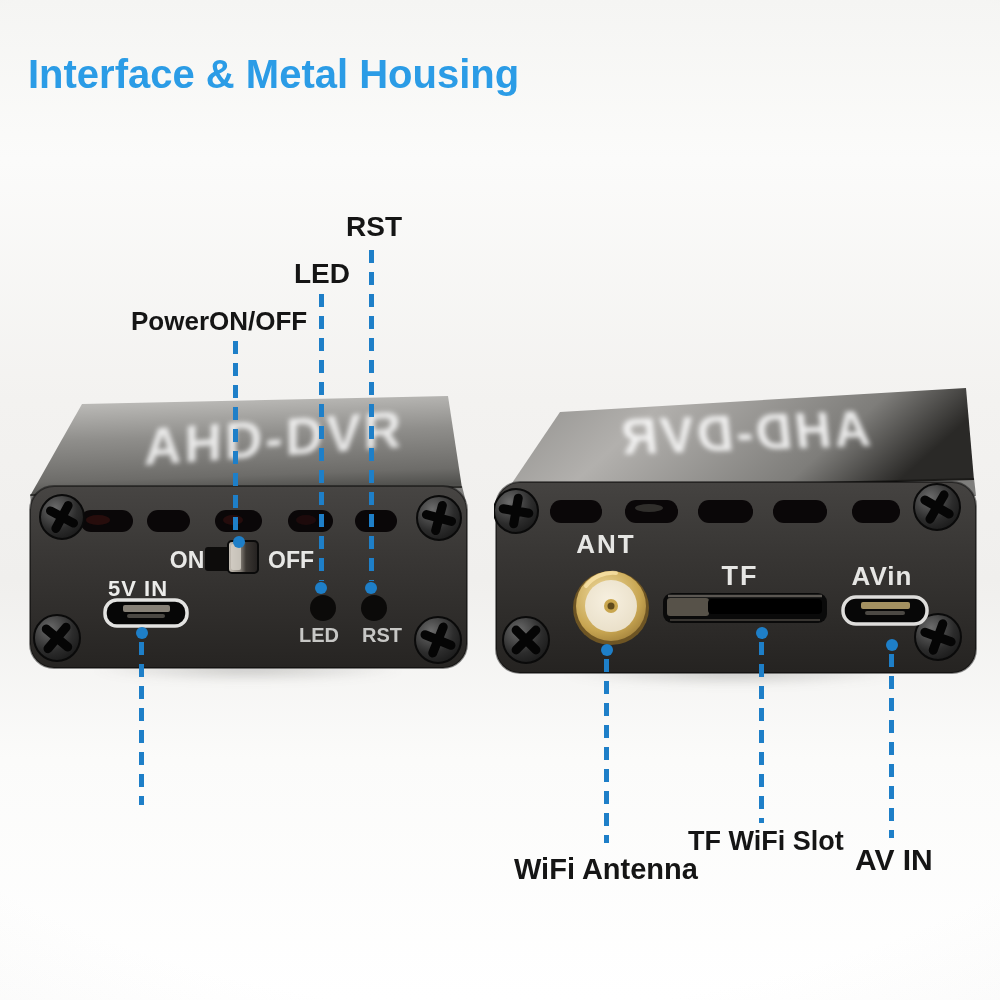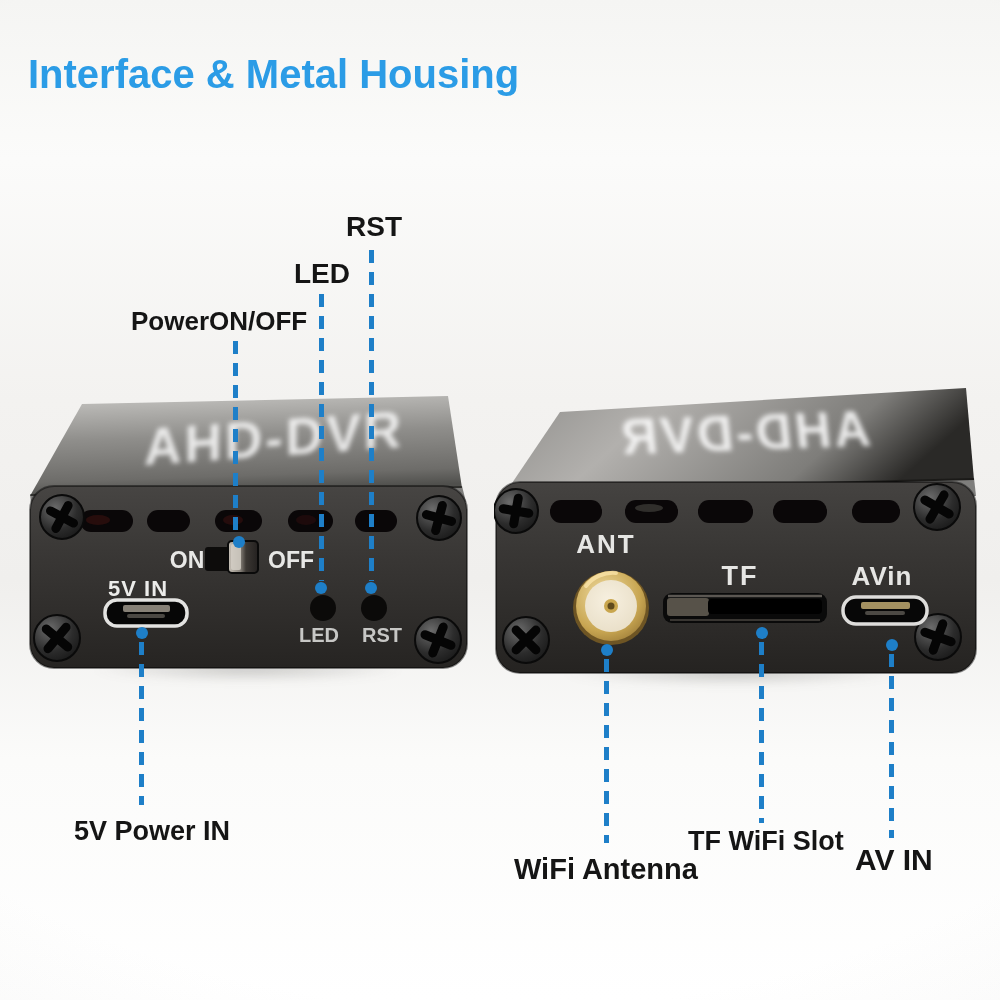--- a/index.html
+++ b/index.html
@@ -258,18 +258,17 @@
   <div class="dash ln-wifi"></div>
   <div class="dot  dt-wifi"></div>
   <div class="dash ln-tf"></div>
   <div class="dot  dt-tf"></div>
   <div class="dash ln-av"></div>
   <div class="dot  dt-av"></div>
 
   <div class="callout co-rst">RST</div>
   <div class="callout co-led">LED</div>
   <div class="callout co-power">PowerON/OFF</div>
-  <div class="callout co-5v">5V Power IN</div>
   <div class="callout co-wifi">WiFi Antenna</div>
   <div class="callout co-tf">TF WiFi Slot</div>
   <div class="callout co-avin">AV IN</div>
 
 </div>
 
 </body></html>

